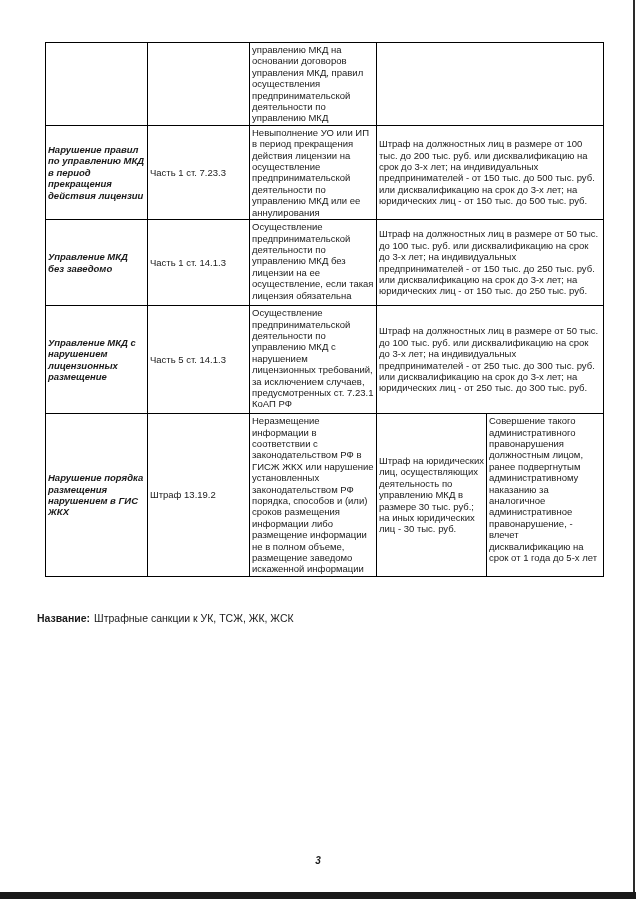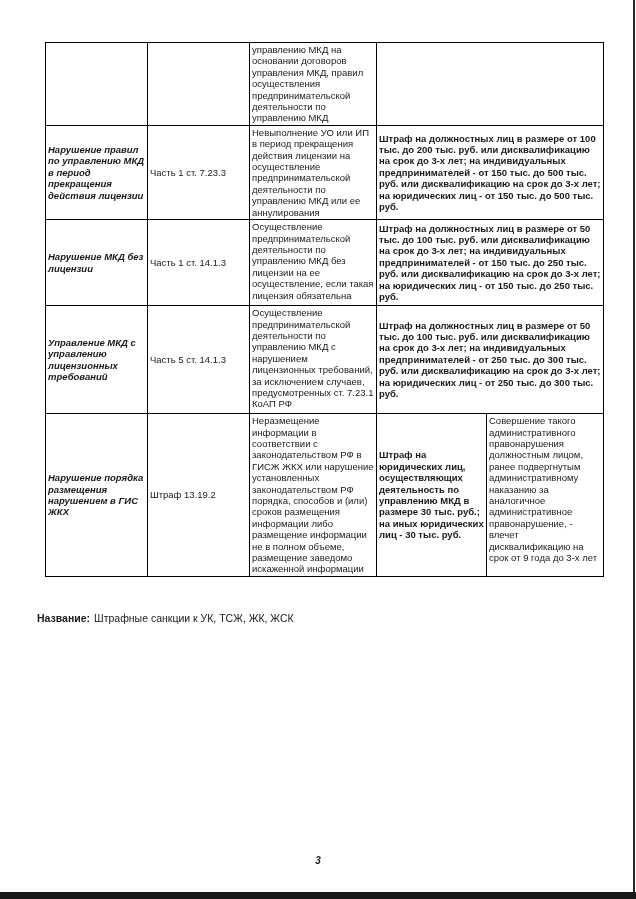--- a/index.html
+++ b/index.html
@@ -57,21 +57,20 @@
     font-style: italic;
   }
   td.c-article {
     vertical-align: middle;
   }
   td.c-desc {
     vertical-align: top;
   }
   td.c-fine {
     vertical-align: middle;
-    font-weight: bold;
   }
   td.c-note {
     vertical-align: top;
   }
   .caption {
     position: absolute;
     left: 37px;
     top: 567px;
     font-size: 10.5px;
     line-height: 13px;
@@ -113,37 +112,37 @@
         <td class="c-desc">управлению МКД на основании договоров управления МКД, правил осуществления предпринимательской деятельности по управлению МКД</td>
         <td class="c-fine" colspan="2"></td>
       </tr>
       <tr style="height:91px">
         <td class="c-name">Нарушение правил по управлению МКД в период прекращения действия лицензии</td>
         <td class="c-article">Часть 1 ст. 7.23.3</td>
         <td class="c-desc">Невыполнение УО или ИП в период прекращения действия лицензии на осуществление предпринимательской деятельности по управлению МКД или ее аннулирования</td>
         <td class="c-fine" colspan="2">Штраф на должностных лиц в размере от 100 тыс. до 200 тыс. руб. или дисквалификацию на срок до 3-х лет; на индивидуальных предпринимателей - от 150 тыс. до 500 тыс. руб. или дисквалификацию на срок до 3-х лет; на юридических лиц - от 150 тыс. до 500 тыс. руб.</td>
       </tr>
       <tr style="height:86px">
-        <td class="c-name">Нарушение МКД без лицензии</td>
+        <td class="c-name">Управление МКД без заведомо</td>
         <td class="c-article">Часть 1 ст. 14.1.3</td>
         <td class="c-desc">Осуществление предпринимательской деятельности по управлению МКД без лицензии на ее осуществление, если такая лицензия обязательна</td>
         <td class="c-fine" colspan="2">Штраф на должностных лиц в размере от 50 тыс. до 100 тыс. руб. или дисквалификацию на срок до 3-х лет; на индивидуальных предпринимателей - от 150 тыс. до 250 тыс. руб. или дисквалификацию на срок до 3-х лет; на юридических лиц - от 150 тыс. до 250 тыс. руб.</td>
       </tr>
       <tr style="height:108px">
-        <td class="c-name">Управление МКД с управлению лицензионных требований</td>
+        <td class="c-name">Управление МКД с нарушением лицензионных размещение</td>
         <td class="c-article">Часть 5 ст. 14.1.3</td>
         <td class="c-desc">Осуществление предпринимательской деятельности по управлению МКД с нарушением лицензионных требований, за исключением случаев, предусмотренных ст. 7.23.1 КоАП РФ</td>
         <td class="c-fine" colspan="2">Штраф на должностных лиц в размере от 50 тыс. до 100 тыс. руб. или дисквалификацию на срок до 3-х лет; на индивидуальных предпринимателей - от 250 тыс. до 300 тыс. руб. или дисквалификацию на срок до 3-х лет; на юридических лиц - от 250 тыс. до 300 тыс. руб.</td>
       </tr>
       <tr style="height:156px">
         <td class="c-name">Нарушение порядка размещения нарушением в ГИС ЖКХ</td>
         <td class="c-article">Штраф 13.19.2</td>
         <td class="c-desc">Неразмещение информации в соответствии с законодательством РФ в ГИСЖ ЖКХ или нарушение установленных законодательством РФ порядка, способов и (или) сроков размещения информации либо размещение информации не в полном объеме, размещение заведомо искаженной информации</td>
         <td class="c-fine">Штраф на юридических лиц, осуществляющих деятельность по управлению МКД в размере 30 тыс. руб.; на иных юридических лиц - 30 тыс. руб.</td>
-        <td class="c-note">Совершение такого административного правонарушения должностным лицом, ранее подвергнутым административному наказанию за аналогичное административное правонарушение, - влечет дисквалификацию на срок от 9 года до 3-х лет</td>
+        <td class="c-note">Совершение такого административного правонарушения должностным лицом, ранее подвергнутым административному наказанию за аналогичное административное правонарушение, - влечет дисквалификацию на срок от 1 года до 5-х лет</td>
       </tr>
     </tbody>
   </table>
 
   <div class="caption">
     <span class="lbl">Название:</span><span>Штрафные санкции к УК, ТСЖ, ЖК, ЖСК</span>
   </div>
 
   <div class="page-number">3</div>
 

